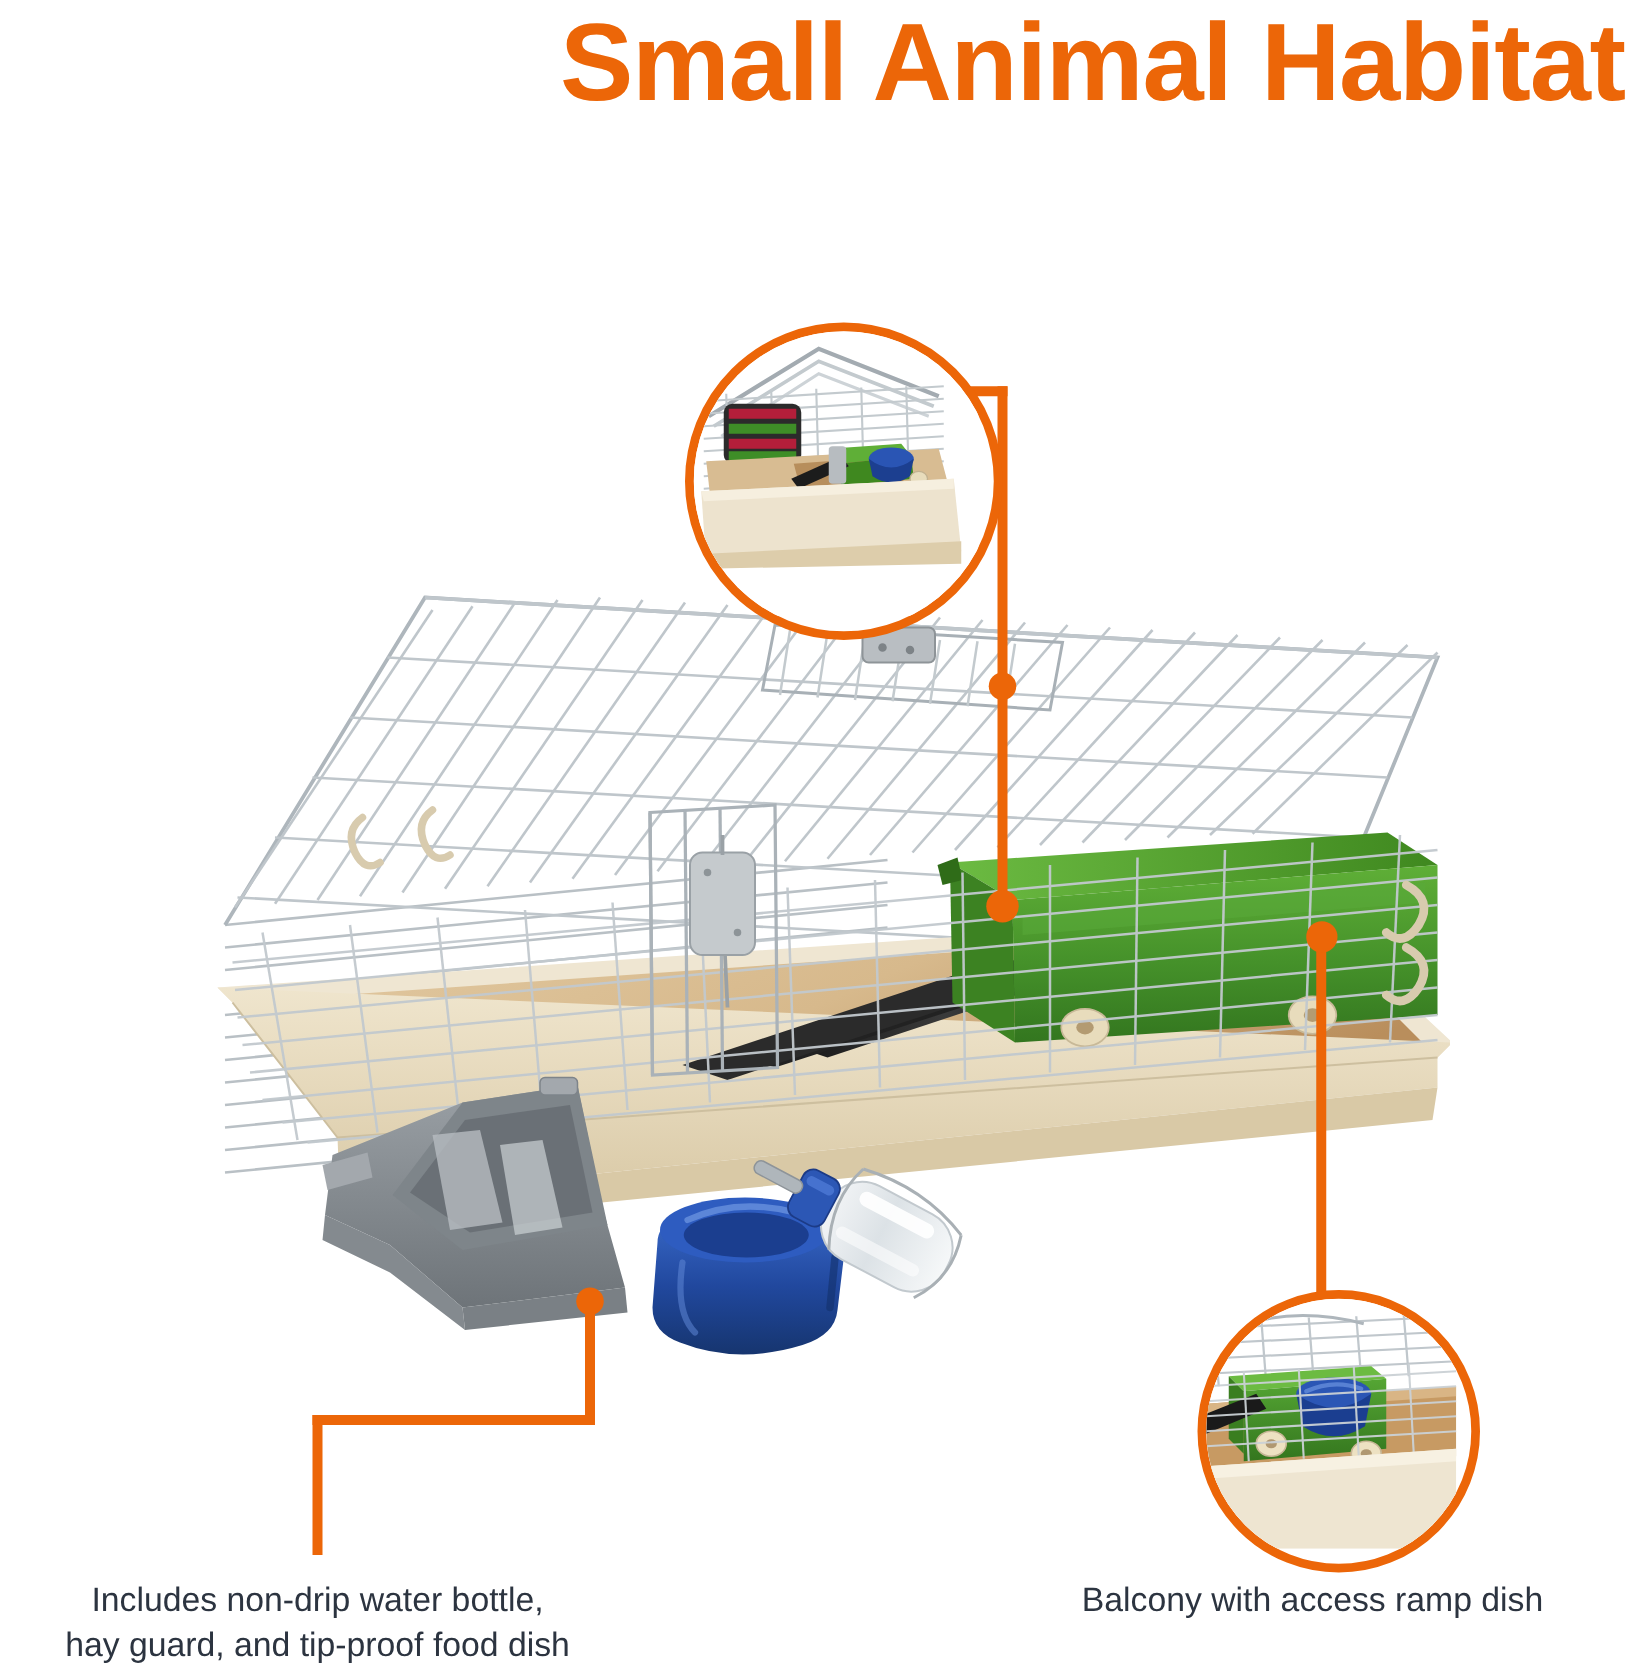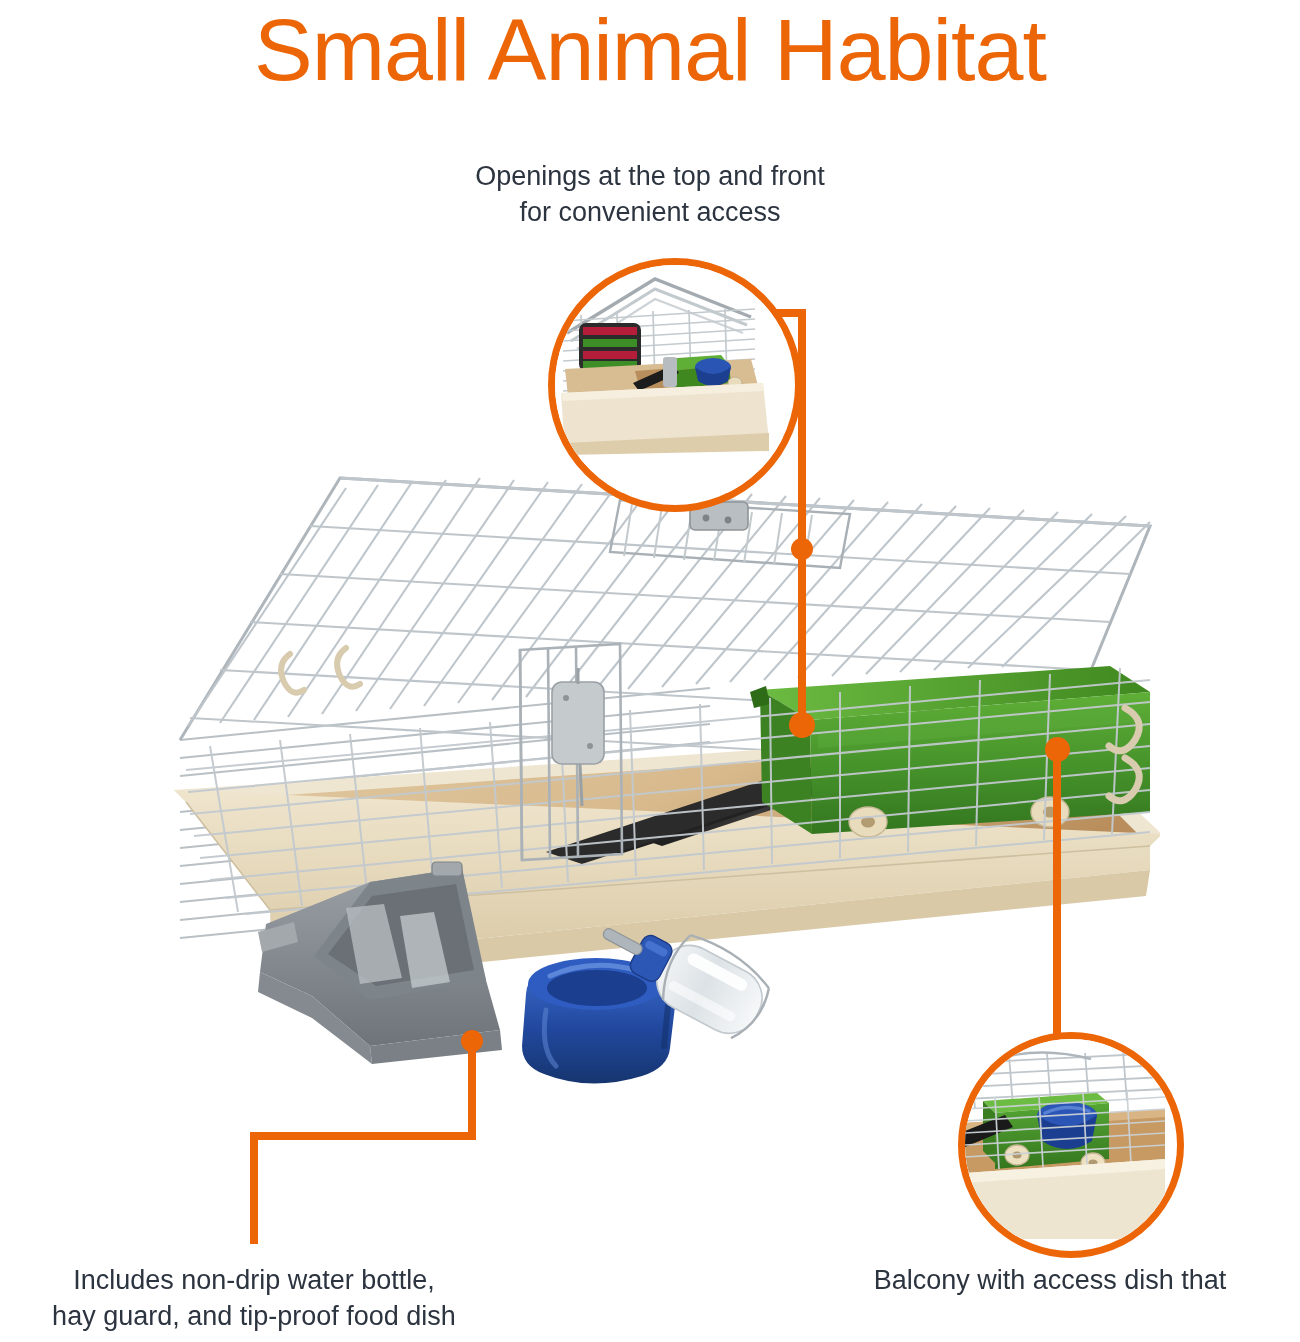--- a/index.html
+++ b/index.html
@@ -5,22 +5,22 @@
   html,body{margin:0;padding:0;}
   body{
     width:1300px;height:1342px;background:#ffffff;overflow:hidden;
     font-family:"Liberation Sans","DejaVu Sans",sans-serif;
     position:relative;
   }
   .stage{position:absolute;left:0;top:0;width:1300px;height:1342px;}
 
   
   #page-title{
-    position:absolute;left:0;top:2px;width:1300px;text-align:center;
-    font-size:88px;line-height:96px;font-weight:400;letter-spacing:-1px;
+    position:absolute;left:0;top:2px;width:1300px;text-align:right;
+    font-size:88px;line-height:96px;font-weight:700;letter-spacing:-1px;
     color:#EC6608;white-space:nowrap;
   }
 
   
   .caption{
     position:absolute;text-align:center;color:#2C3440;
     font-size:27px;line-height:36px;font-weight:400;
   }
   #caption-top{left:330px;top:158px;width:640px;}
   #caption-left{left:-6px;top:1262px;width:520px;}
@@ -43,32 +43,28 @@
 
   svg{display:block;}
 </style>
 </head>
 <body>
 
 <div class="stage">
 
   <div id="page-title">Small Animal Habitat</div>
 
-  <div id="caption-top" class="caption">
-    <div>Openings at the top and front</div>
-    <div>for convenient access</div>
-  </div>
 
   <div id="caption-left" class="caption">
     <div>Includes non-drip water bottle,</div>
     <div>hay guard, and tip-proof food dish</div>
   </div>
 
   <div id="caption-right" class="caption">
-    <div>Balcony with access dish that</div>
+    <div>Balcony with access ramp dish</div>
   </div>
 
   <div id="product-photo">
     <svg width="1010" height="540" viewBox="0 0 1010 540">
       <defs>
         <linearGradient id="baseGrad" x1="0" y1="0" x2="0" y2="1">
           <stop offset="0%" stop-color="#EFE5CD"></stop>
           <stop offset="45%" stop-color="#E6D9BC"></stop>
           <stop offset="100%" stop-color="#D9C9A6"></stop>
         </linearGradient>

